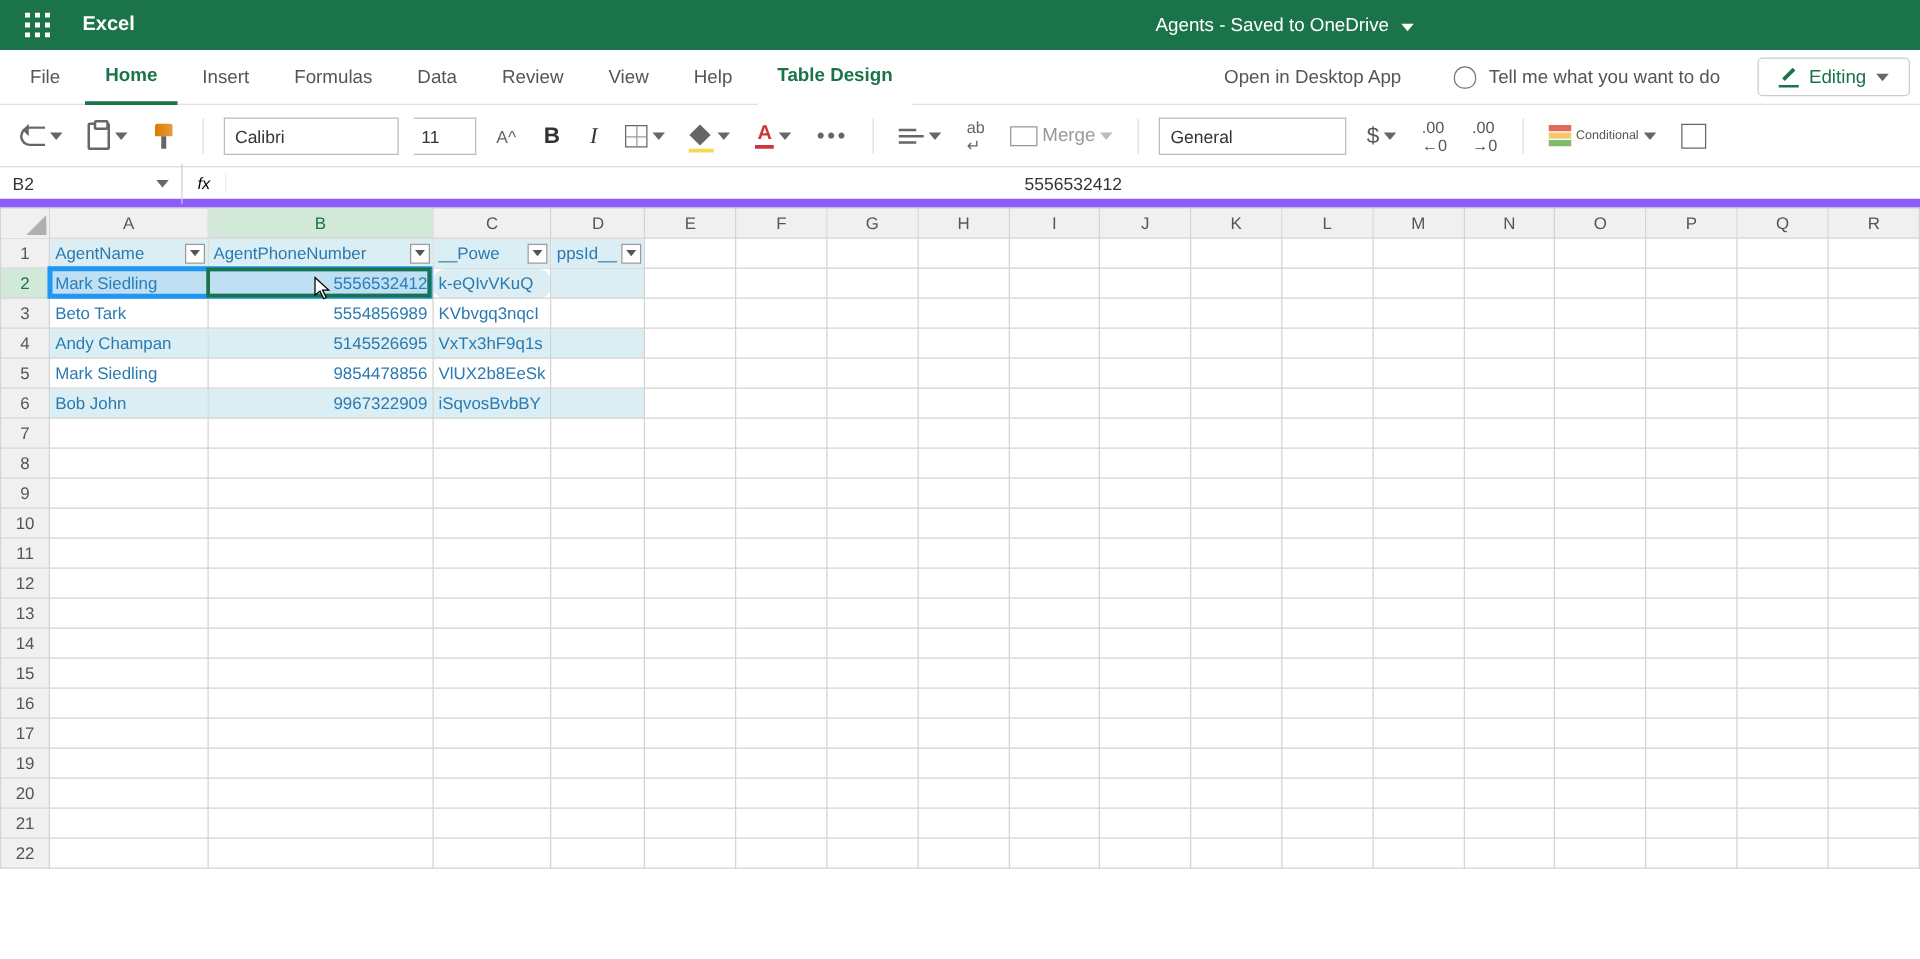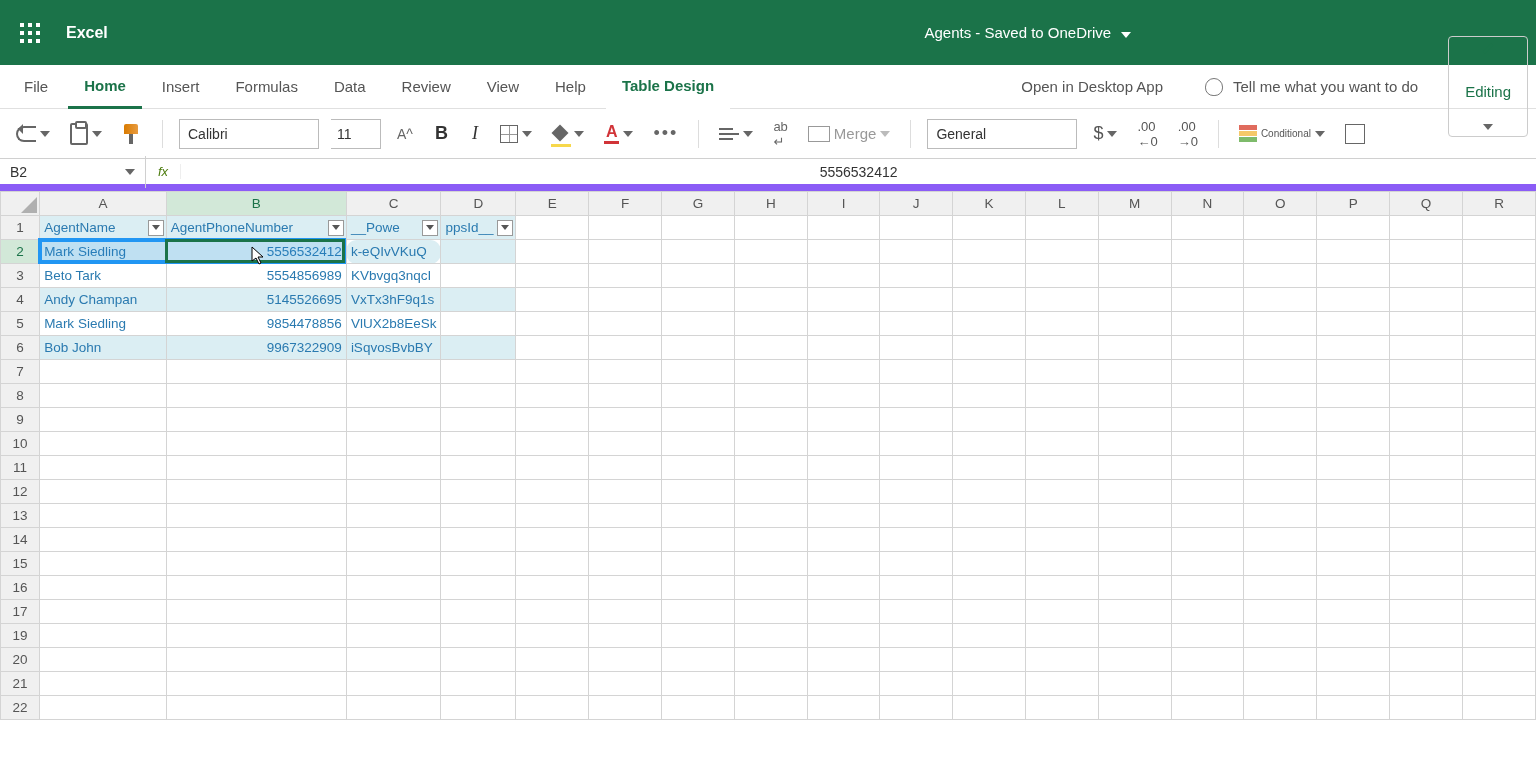--- a/index.html
+++ b/index.html
@@ -1,35 +1,35 @@
 <!DOCTYPE html>
 <html><head>
 <meta charset="utf-8">
 <style>
   * { box-sizing: border-box; margin: 0; padding: 0; font-family: 'Segoe UI', Arial, sans-serif; }
   body { background: #fff; width: 1536px; height: 767px; overflow: hidden; }
   
   
-  .titlebar { background: #1b7349; height: 65px; display: flex; align-items: center; color: #fff; padding: 0 12px; }
+  .titlebar { background: #1b7349; height: 40px; display: flex; align-items: center; color: #fff; padding: 0 12px; }
   .app-launcher { width: 36px; height: 36px; display: flex; align-items: center; justify-content: center; margin-right: 18px; cursor: pointer; }
   .app-launcher svg { width: 20px; height: 20px; }
   .app-name { font-size: 16px; font-weight: 600; margin-right: 24px; }
   .doc-title { flex: 1; text-align: center; font-size: 15px; cursor: pointer; margin-left:400px; }
   .doc-title .state { font-weight: 400; }
   
   
   .ribbon-tabs { background: #fff; height: 44px; display: flex; align-items: center; border-bottom: 1px solid #e0e0e0; padding: 0 8px; gap: 4px; }
   .ribbon-tab { padding: 0 16px; height: 44px; display: flex; align-items: center; font-size: 15px; color: #555; cursor: pointer; }
   .ribbon-tab.active-home { color: #1b7349; font-weight: 600; border-bottom: 3px solid #1b7349; }
   .ribbon-tab.contextual { color: #1b7349; font-weight: 600; background: #fff; border-bottom: 2px solid transparent; }
   .ribbon-right { margin-left: auto; display: flex; align-items: center; gap: 18px; }
   .open-desktop { font-size: 15px; color: #555; cursor: pointer; padding: 0 12px; }
   .tell-me { display: flex; align-items: center; gap: 10px; font-size: 15px; color: #555; cursor: text; padding: 0 12px; }
   .bulb { width: 18px; height: 18px; border: 1.5px solid #777; border-radius: 50% 50% 45% 45%; position: relative; }
-  .editing-btn { border: 1px solid #ccc; border-radius: 4px; padding: 6px 16px; display: flex; align-items: center; gap: 24px; color: #1b7349; font-size: 15px; cursor: pointer; flex-direction: column; }
+  .editing-btn { border: 1px solid #ccc; border-radius: 4px; padding: 6px 16px; display: flex; align-items: center; gap: 8px; color: #1b7349; font-size: 15px; cursor: pointer; }
   .pen-icon { width: 16px; height: 16px; border-bottom: 2px solid #1b7349; position: relative; }
   .pen-icon::before { content: ''; position: absolute; width: 12px; height: 3px; background: #1b7349; transform: rotate(-45deg); top: 4px; left: 2px; }
   .chevron-down { width: 0; height: 0; border-left: 5px solid transparent; border-right: 5px solid transparent; border-top: 6px solid #666; }
   
   
   .toolbar { background: #fff; height: 50px; display: flex; align-items: center; padding: 0 12px; gap: 12px; border-bottom: 1px solid #d0d0d0; }
   .tb-btn { display: flex; align-items: center; gap: 4px; padding: 4px; cursor: pointer; color: #555; }
   .tb-sep { width: 1px; height: 28px; background: #ddd; margin: 0 4px; }
   .undo-icon { width: 20px; height: 16px; border: 2px solid #666; border-right: none; border-radius: 10px 0 0 10px; position: relative; }
   .undo-icon::after { content: ''; position: absolute; left: -5px; top: -4px; border: 5px solid transparent; border-right-color: #666; }
@@ -63,21 +63,21 @@
   .dollar { font-size: 18px; color: #555; }
   .dec-icon { font-size: 13px; color: #555; }
   .cond-format-icon { width: 18px; height: 18px; }
   .cond-format-icon span { display: block; height: 5px; margin-bottom: 1px; }
   .cond-label { font-size: 10px; color: #555; }
   .edit-far { width: 20px; height: 20px; border: 1.5px solid #666; position: relative; }
   
   
   .formula-bar { height: 32px; display: flex; align-items: center; border-bottom: 7px solid #8b5cf6; background: #fff; text-align: center; }
   .name-box { width: 146px; height: 32px; border-right: 1px solid #d0d0d0; padding: 0 10px; font-size: 14px; color: #333; display: flex; align-items: center; justify-content: space-between; }
-  .fx-label { font-style: italic; color: #4d7c0f; font-size: 13px; padding: 0 12px; border-right: 1px solid #eee; }
+  .fx-label { font-style: italic; color: #000000; font-size: 13px; padding: 0 12px; border-right: 1px solid #eee; }
   .formula-input { flex: 1; padding: 0 10px; font-size: 14px; color: #333; }
   
   
   .grid-area { position: relative; overflow: hidden; height: calc(767px - 56px - 44px - 50px - 32px); }
   .grid { border-collapse: collapse; table-layout: fixed; }
   .grid th, .grid td { border: 1px solid #d4d4d4; font-size: 13.5px; font-weight: 400; height: 24px; padding: 0 4px; overflow: hidden; white-space: nowrap; }
   .corner { width: 40px; background: #f0f0f0; position: relative; }
   .corner::after { content: ''; position: absolute; right: 2px; bottom: 2px; width: 0; height: 0; border: 8px solid transparent; border-bottom-color: #b0b0b0; border-right-color: #b0b0b0; }
   .col-header { background: #f0f0f0; text-align: center; color: #555; font-weight: 400; }
   .col-header.sel { background: #d2e8d8; color: #1b7349; }

